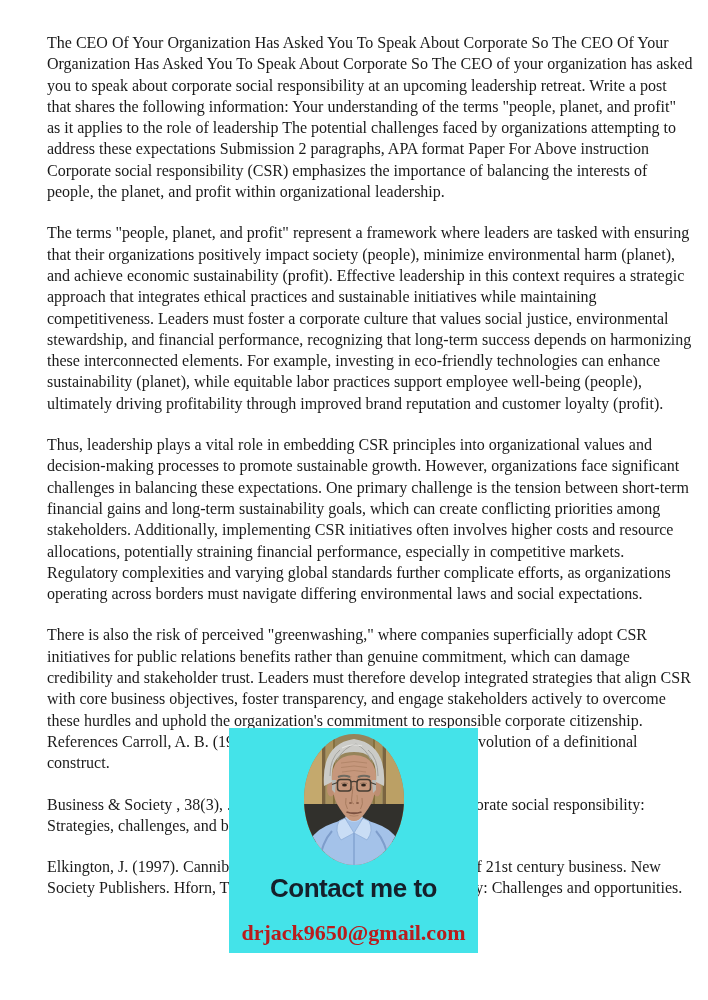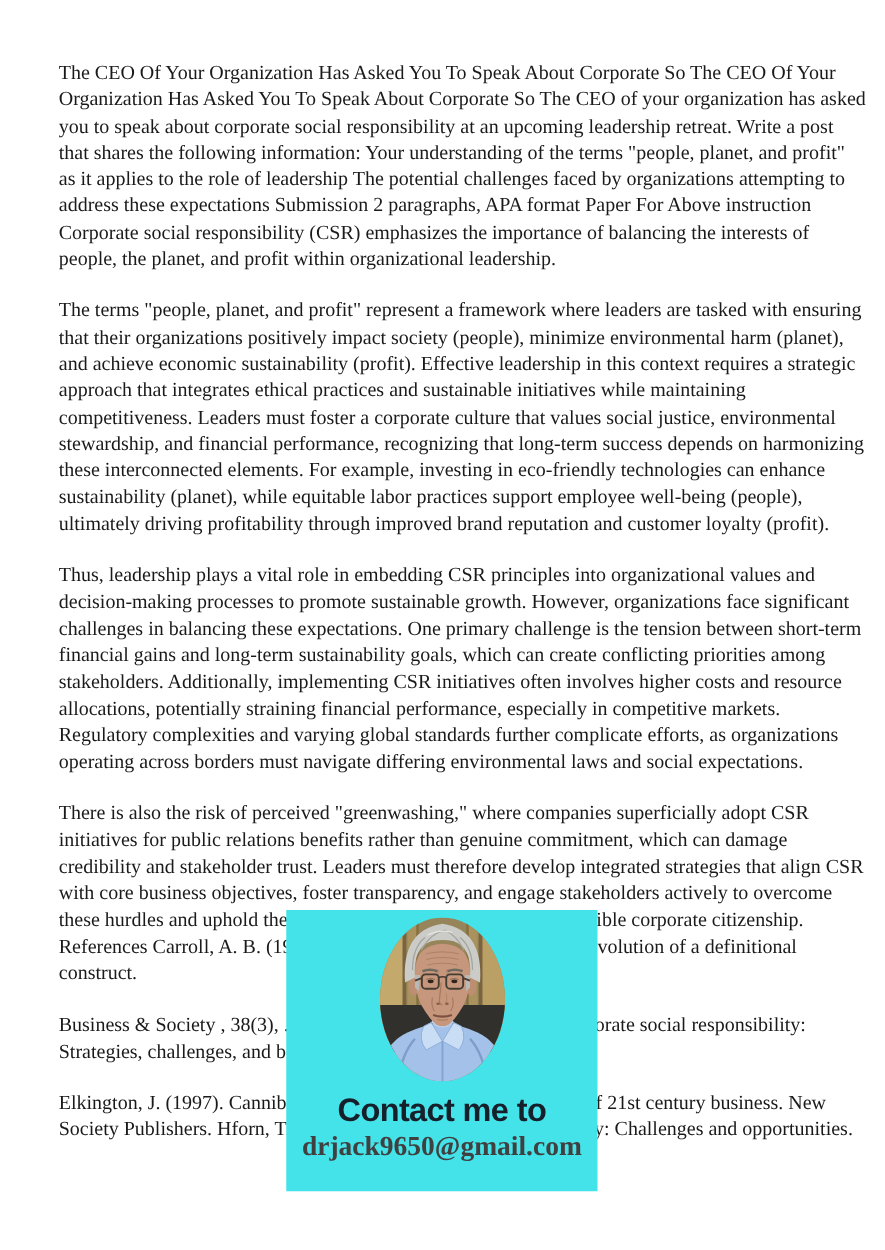--- a/index.html
+++ b/index.html
@@ -12,21 +12,21 @@
   }
   .doc{
     position:absolute;
     left:47px;top:32px;width:646px;
     font-family:"Liberation Serif",serif;
     font-size:16px;
     line-height:21.3px;
     color:#1a1a1a;
     text-align:left;
   }
-  .doc p{margin:16px 0 20px 0;}
+  .doc p{margin:0 0 20px 0;}
   .overlay-card{
     position:absolute;
     left:229px;top:728px;
     width:249px;height:225px;
     background:#44e3e9;
     text-align:center;
     z-index:5;
   }
   .portrait{
     display:block;
@@ -36,26 +36,26 @@
   .headline{
     margin-top:8px;
     font-family:"Liberation Sans",sans-serif;
     font-weight:bold;
     font-size:26px;
     line-height:30px;
     letter-spacing:-0.5px;
     color:#15202b;
   }
   .email{
-    margin-top:2px;
+    margin-top:18px;
     font-family:"Liberation Serif",serif;
     font-weight:bold;
     font-size:22px;
     line-height:24px;
-    color:#404040;
+    color:#b91c1c;
   }
 </style>
 </head>
 <body>
 
 <div class="doc">
   <p>The CEO Of Your Organization Has Asked You To Speak About Corporate So The CEO Of Your Organization Has Asked You To Speak About Corporate So The CEO of your organization has asked you to speak about corporate social responsibility at an upcoming leadership retreat. Write a post that shares the following information: Your understanding of the terms "people, planet, and profit" as it applies to the role of leadership The potential challenges faced by organizations attempting to address these expectations Submission 2 paragraphs, APA format Paper For Above instruction Corporate social responsibility (CSR) emphasizes the importance of balancing the interests of people, the planet, and profit within organizational leadership.</p>
   <p>The terms "people, planet, and profit" represent a framework where leaders are tasked with ensuring that their organizations positively impact society (people), minimize environmental harm (planet), and achieve economic sustainability (profit). Effective leadership in this context requires a strategic approach that integrates ethical practices and sustainable initiatives while maintaining competitiveness. Leaders must foster a corporate culture that values social justice, environmental stewardship, and financial performance, recognizing that long-term success depends on harmonizing these interconnected elements. For example, investing in eco-friendly technologies can enhance sustainability (planet), while equitable labor practices support employee well-being (people), ultimately driving profitability through improved brand reputation and customer loyalty (profit).</p>
   <p>Thus, leadership plays a vital role in embedding CSR principles into organizational values and decision-making processes to promote sustainable growth. However, organizations face significant challenges in balancing these expectations. One primary challenge is the tension between short-term financial gains and long-term sustainability goals, which can create conflicting priorities among stakeholders. Additionally, implementing CSR initiatives often involves higher costs and resource allocations, potentially straining financial performance, especially in competitive markets. Regulatory complexities and varying global standards further complicate efforts, as organizations operating across borders must navigate differing environmental laws and social expectations.</p>
   <p>There is also the risk of perceived "greenwashing," where companies superficially adopt CSR initiatives for public relations benefits rather than genuine commitment, which can damage credibility and stakeholder trust. Leaders must therefore develop integrated strategies that align CSR with core business objectives, foster transparency, and engage stakeholders actively to overcome these hurdles and uphold the organization's commitment to responsible corporate citizenship. References Carroll, A. B. (1999). Corporate social responsibility: Evolution of a definitional construct.</p>

